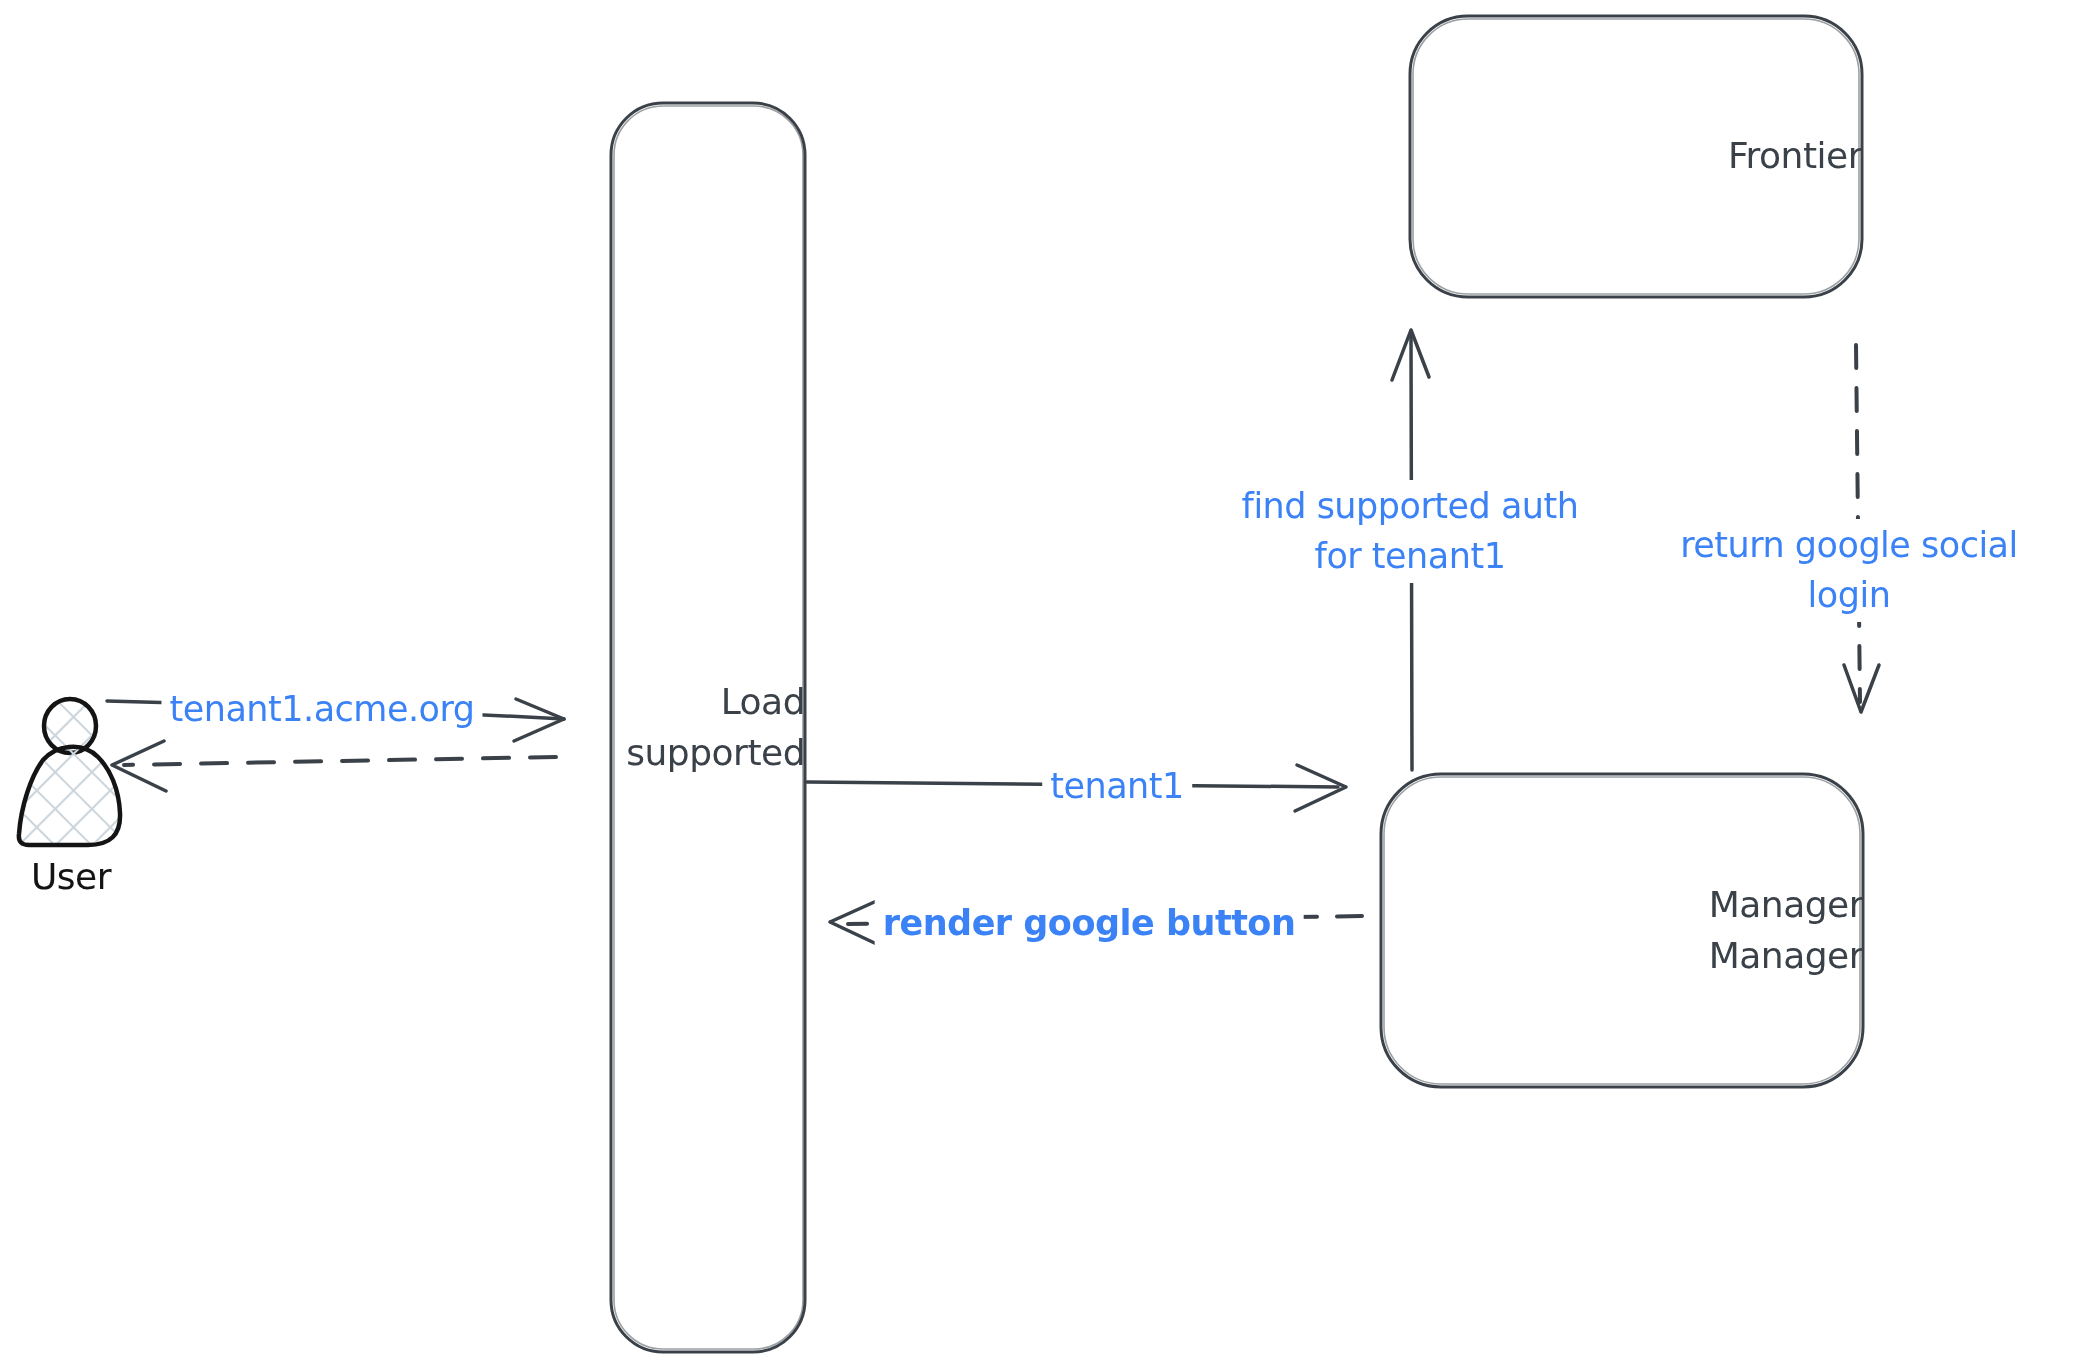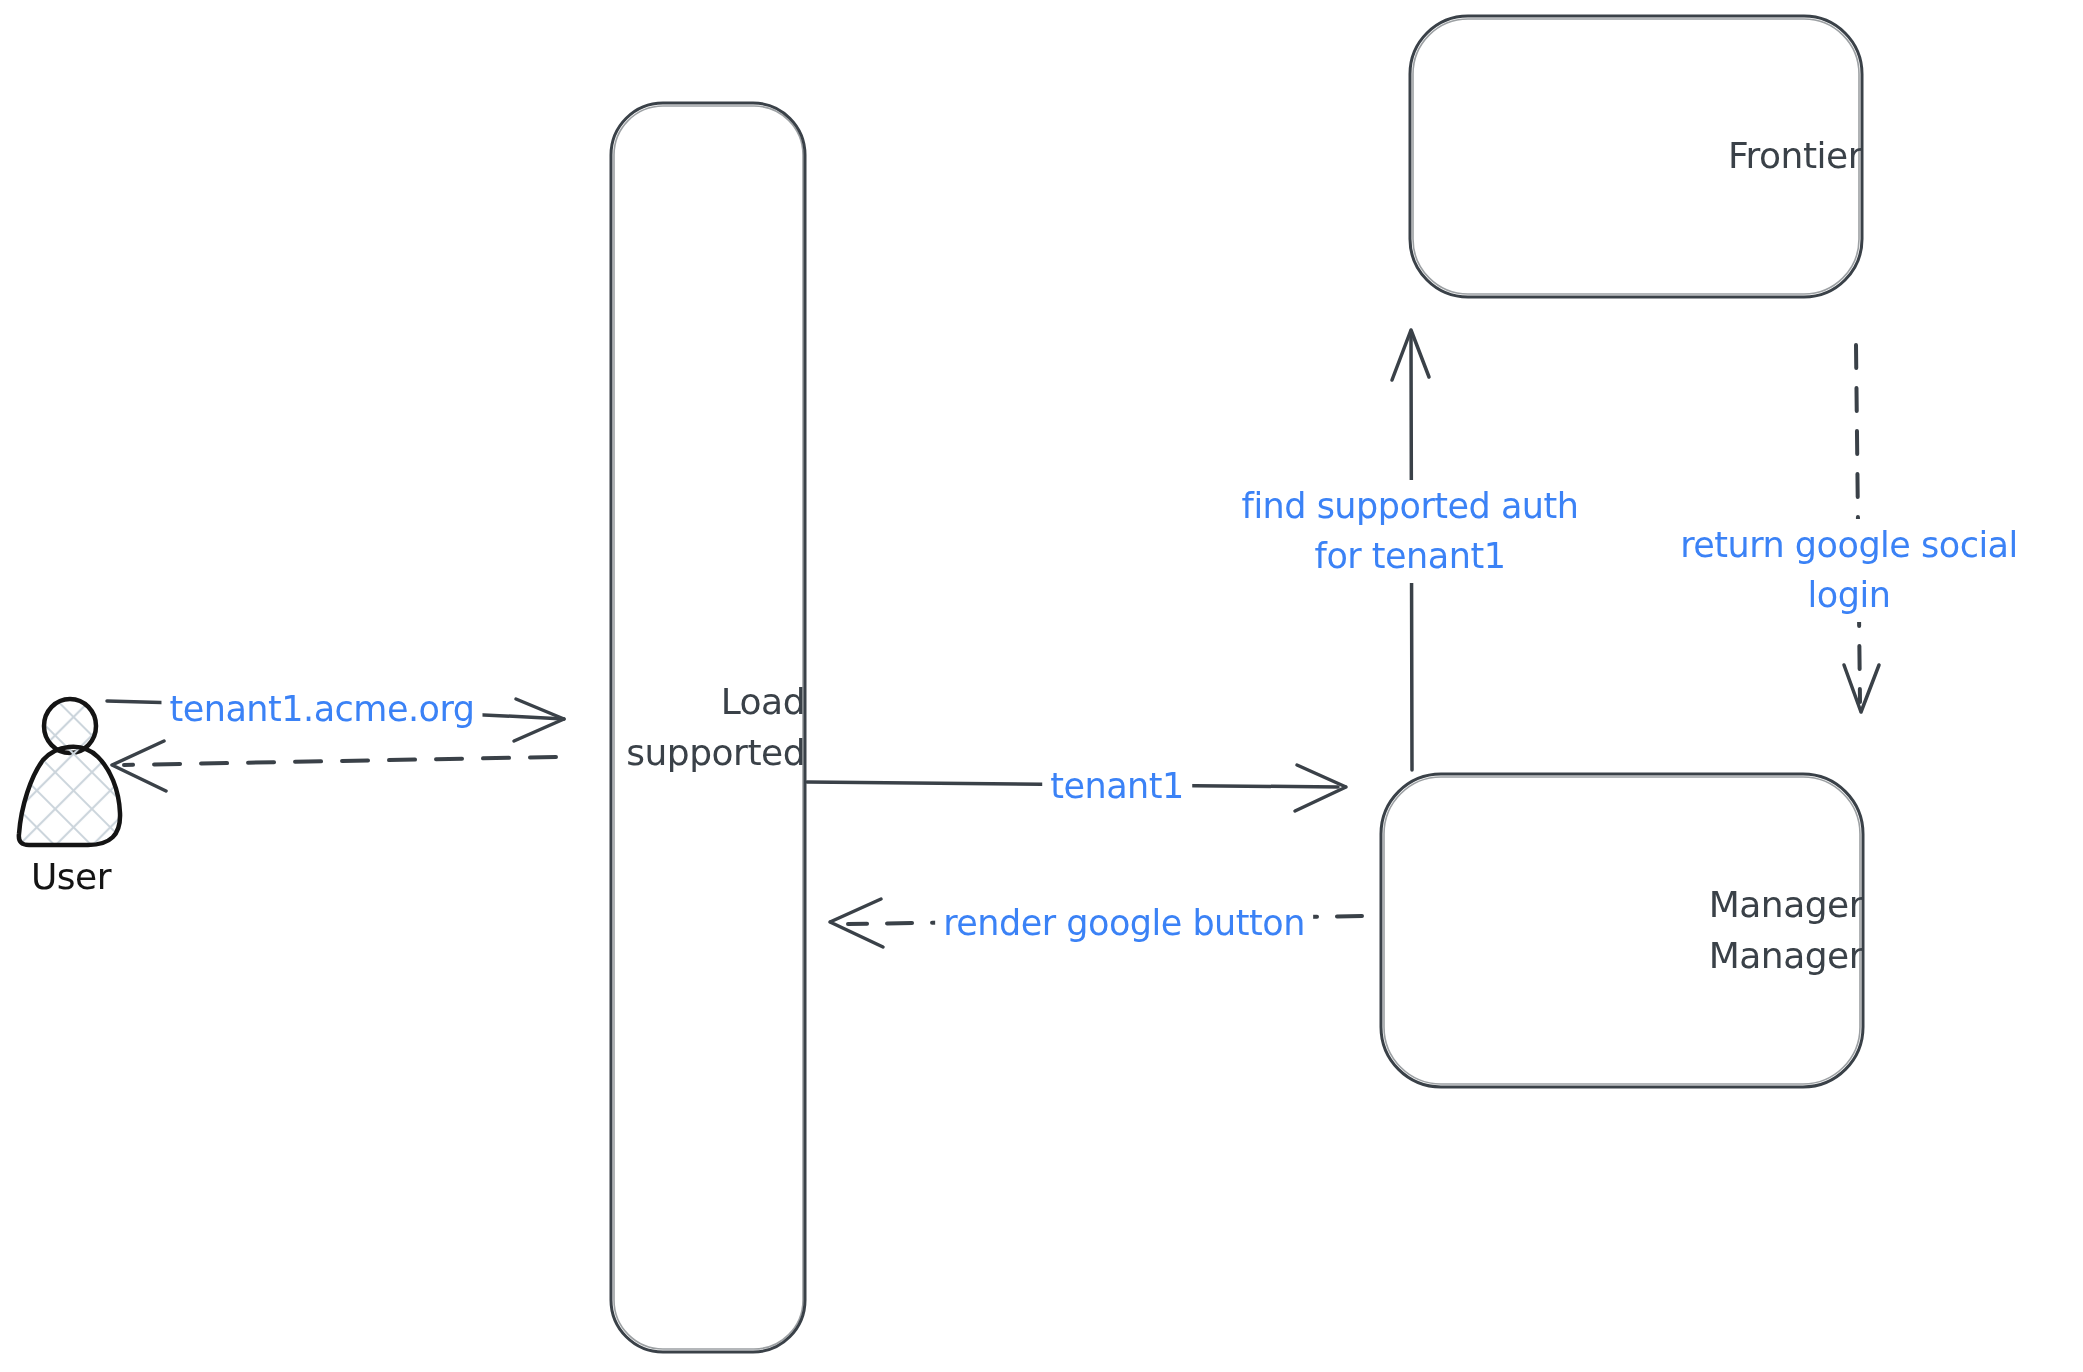--- a/index.html
+++ b/index.html
@@ -133,21 +133,21 @@
     <span>Manager</span>
     <span>Manager</span>
   </div>
 
   <div class="actor-lbl" style="left:71px; top:856px;">User</div>
 
   <div class="edge-lbl" style="left:322px; top:683px;">tenant1.acme.org</div>
 
   <div class="edge-lbl" style="left:1089px; top:760px;margin-left:28px;">tenant1</div>
 
-  <div class="edge-lbl" style="left:1124px; top:897px;">render google button</div>
+  <div class="edge-lbl" style="left:1089px; top:897px;font-weight:bold;">render google button</div>
 
   <div class="edge-lbl" style="left:1410px; top:480px;">
     <div>find supported auth</div>
     <div>for tenant1</div>
   </div>
 
   <div class="edge-lbl" style="left:1849px; top:483px;margin-top:36px;">
     <div>return google social</div>
     <div>login</div>
   </div>

